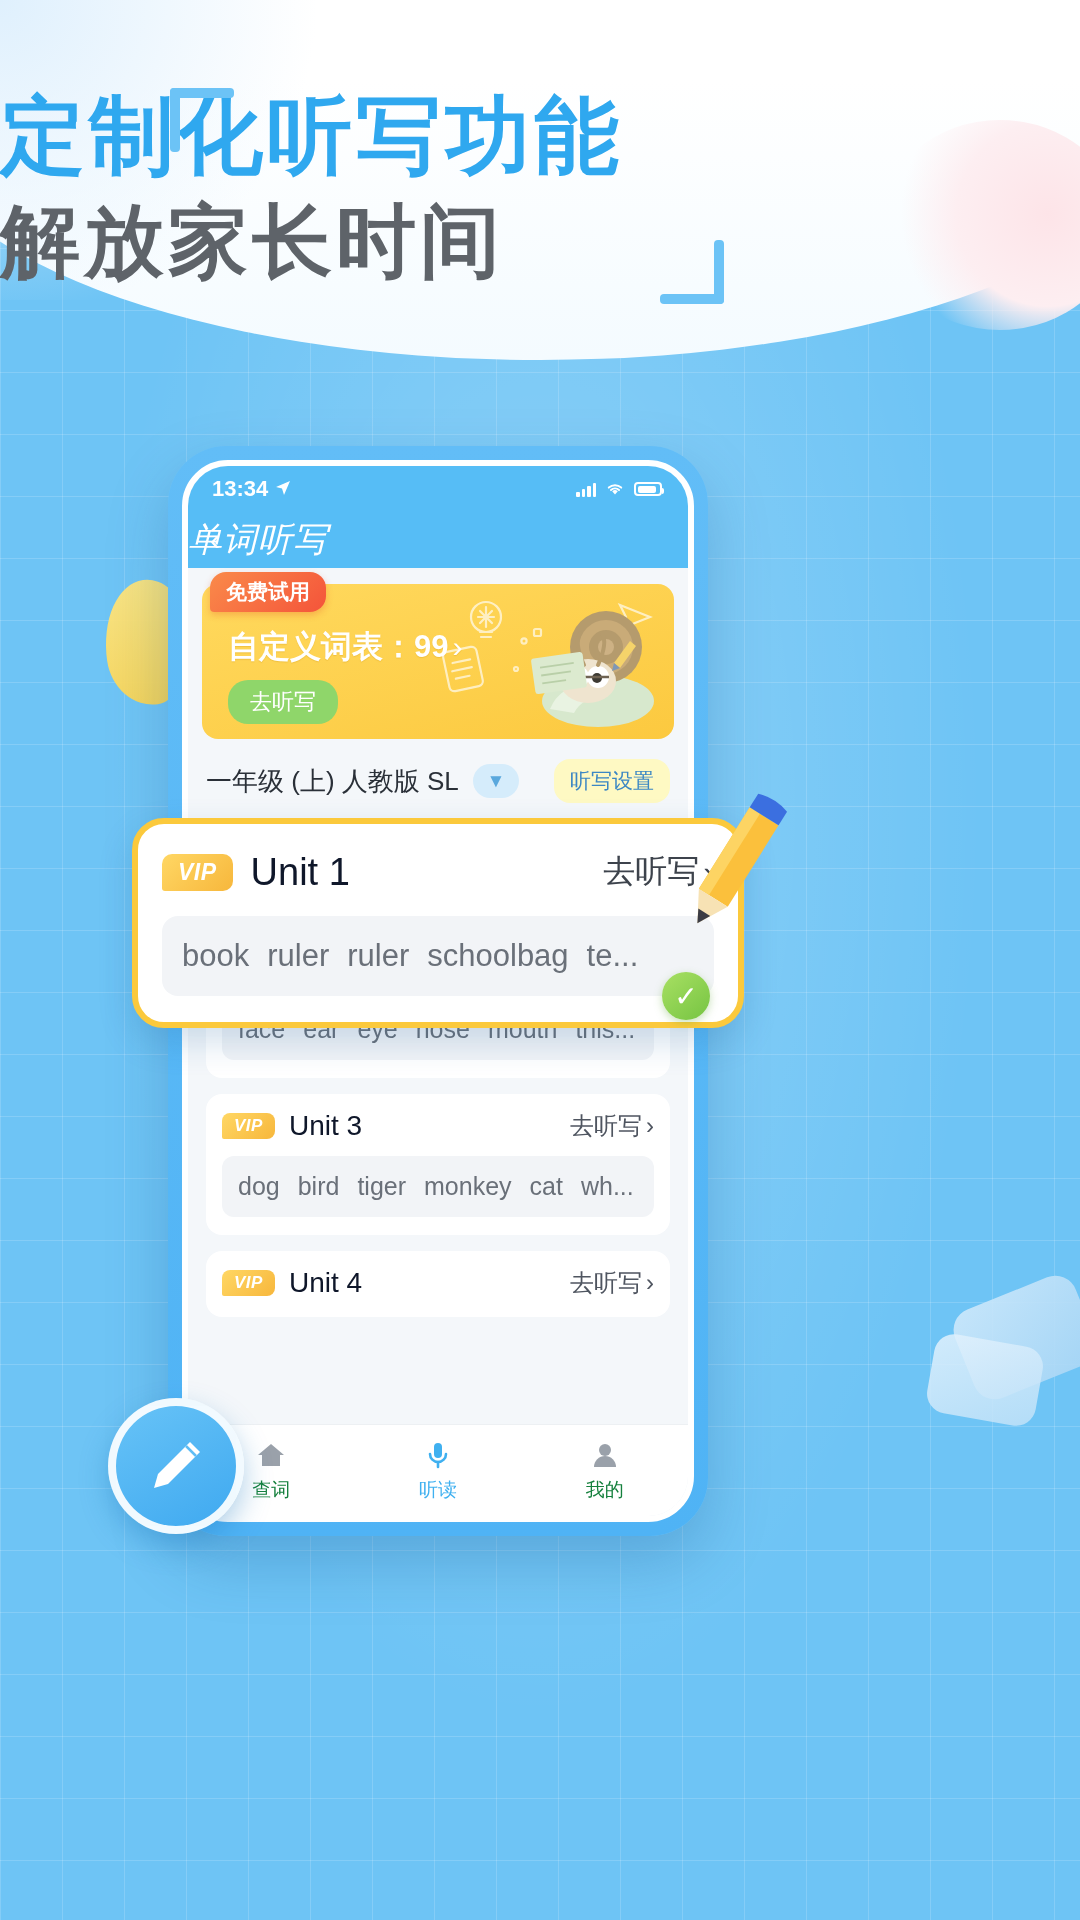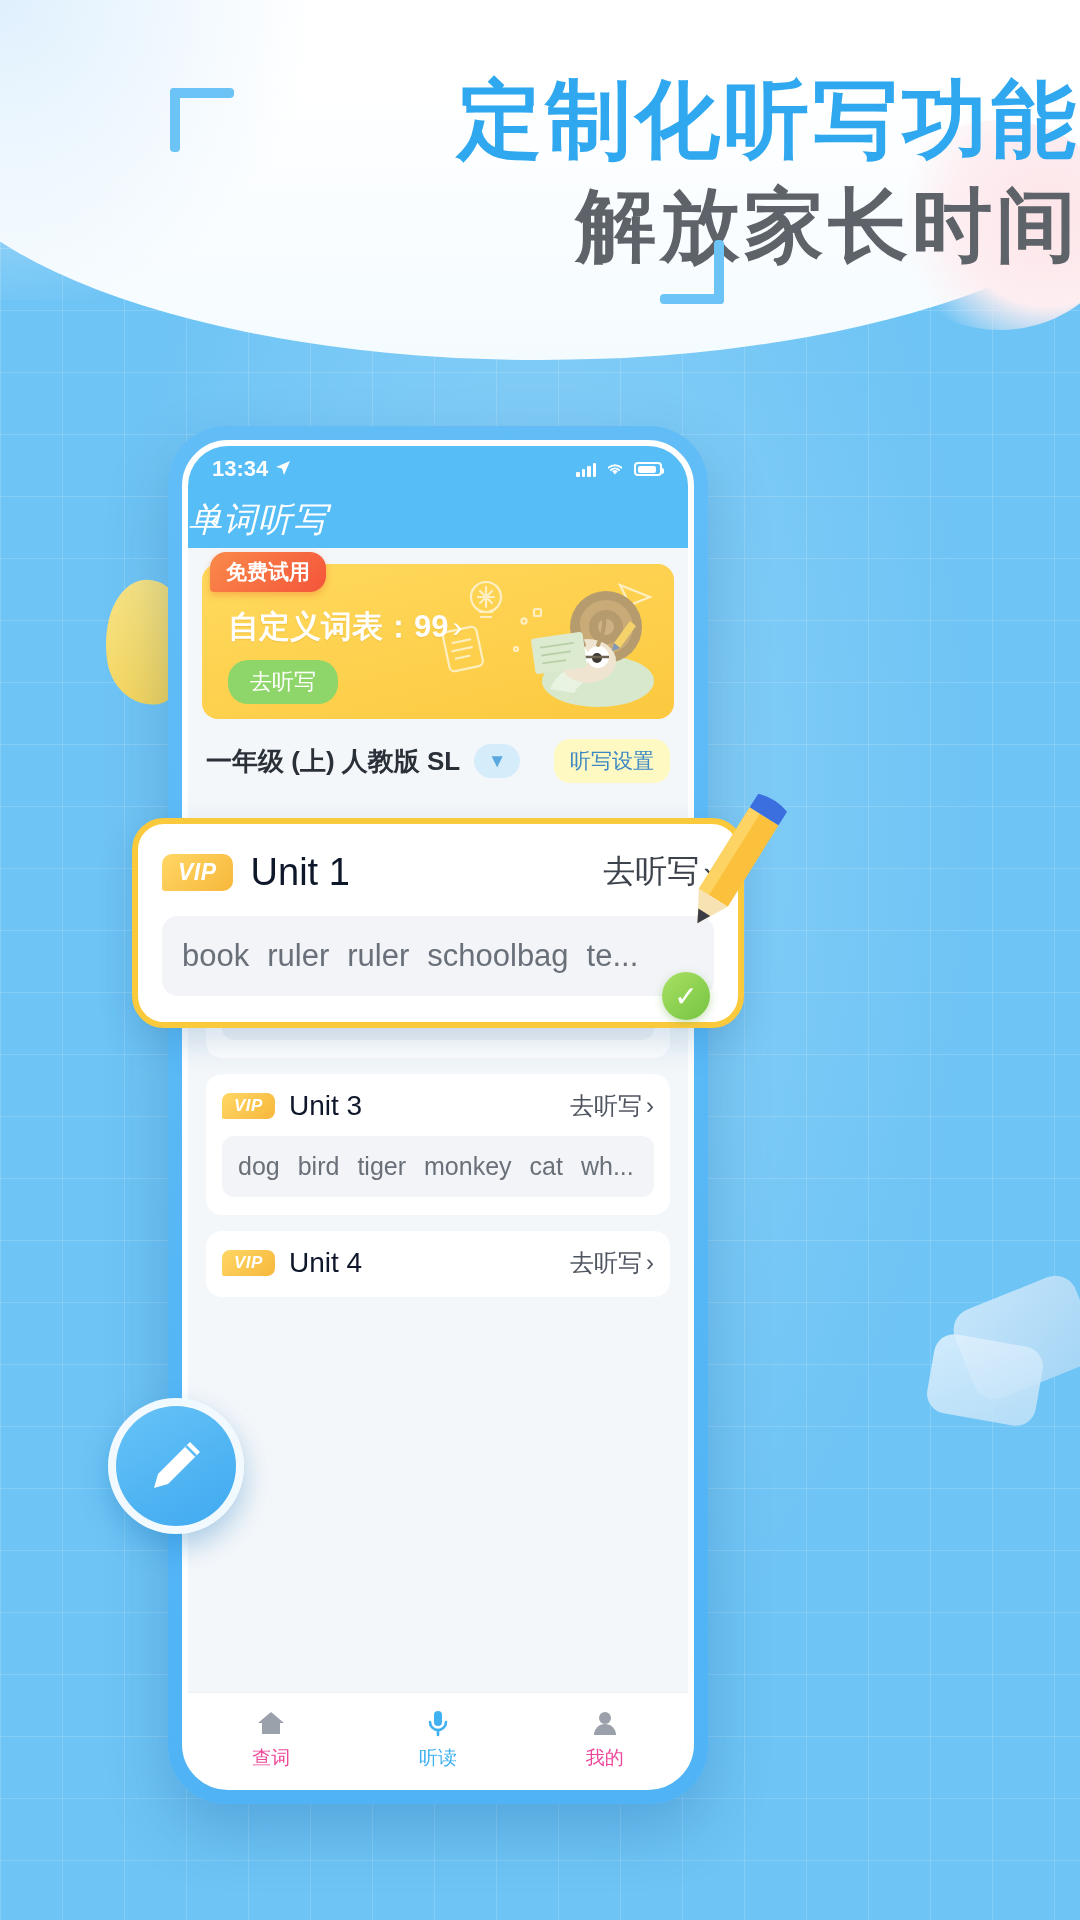--- a/index.html
+++ b/index.html
@@ -38,21 +38,21 @@
     z-index:3;
   }
   .dome-pink {
     position:absolute; right:-40px; top:120px; width:240px; height:210px;
     background:radial-gradient(circle at 70% 45%, #fde4e8 0%, #fdeef1 45%, rgba(255,255,255,0) 72%);
     border-radius:50%;
     z-index:3;
   }
 
   
-  .headline { position:absolute; top:70px; left:0; width:100%; z-index:6; text-align:right; }
+  .headline { position:absolute; top:86px; left:0; width:100%; z-index:6; text-align:left; }
   .hl1 {
     font-size:85px; font-weight:bold; color:#2fa8ef; letter-spacing:4px;
     line-height:1.18;
   }
   .hl2 {
     font-size:80px; font-weight:bold; color:#5e6369; letter-spacing:4px;
     line-height:1.2; margin-top:8px;
   }
   .brk { position:absolute; z-index:7; }
   .brk i { position:absolute; background:#6cc3f6; display:block; border-radius:4px; }
@@ -79,22 +79,22 @@
   }
   .blob-blue-r2 {
     position:absolute; right:40px; top:1340px; width:110px; height:80px;
     background:linear-gradient(150deg,#e3f2fd,#bfe1f8);
     border-radius:20px; transform:rotate(10deg);
     z-index:4; opacity:.85;
   }
 
   
   .phone {
-    position:absolute; left:168px; top:426px;
-    width:540px; height:1378px;
+    position:absolute; left:168px; top:446px;
+    width:540px; height:1090px;
     background:linear-gradient(180deg,#62bdf7,#4fb3f5);
     border-radius:58px;
     padding:14px;
     z-index:5;
     box-shadow:0 26px 60px rgba(20,90,150,.28);
   }
   .phone-inner {
     width:100%; height:100%;
     background:#f4f7fa;
     border-radius:46px;
@@ -162,21 +162,21 @@
     box-shadow:0 3px 7px rgba(230,80,40,.3);
     font-family:Liberation Mono, monospace;
   }
   
   .mascot { position:absolute; right:6px; bottom:0; width:230px; height:150px; }
 
   
   .grade-row {
     display:flex; align-items:center; padding:20px 18px 16px;
   }
-  .grade-name { font-size:26px; color:#2a3038; font-weight:700; }
+  .grade-name { font-size:26px; color:#2a3038; font-weight:400; }
   .grade-chev {
     margin-left:14px; width:46px; height:34px; border-radius:17px;
     background:#d5ecfb; color:#5aa8dd; display:flex; align-items:center; justify-content:center;
     font-size:19px;
   }
   .setting-btn {
     margin-left:auto; background:#fef9c3; color:#3b87c4;
     font-size:21px; padding:8px 16px; border-radius:16px;
   }
 
@@ -227,21 +227,21 @@
     position:absolute; right:-40px; top:-36px; width:86px; height:150px;
     transform:rotate(32deg); z-index:8;
   }
 
   
   .tabbar {
     position:absolute; left:0; right:0; bottom:0; height:92px;
     background:#fff; display:flex; align-items:center;
     border-top:1px solid #edf0f3;
   }
-  .tab { flex:1; text-align:center; font-size:19px; color:#ec4899; }
+  .tab { flex:1; text-align:center; font-size:19px; color:#15803d; }
   .tab.active { color:#3fb0f0; }
   .tab .ti { display:block; height:34px; margin-bottom:4px; }
   .tab svg { vertical-align:top; }
 
   
   .fab {
     position:absolute; left:108px; top:1398px; width:136px; height:136px;
     border-radius:50%; background:linear-gradient(150deg,#67c3f7,#3fa9f0);
     z-index:11; box-shadow:0 12px 28px rgba(30,120,190,.35);
     border:8px solid rgba(255,255,255,.92);

